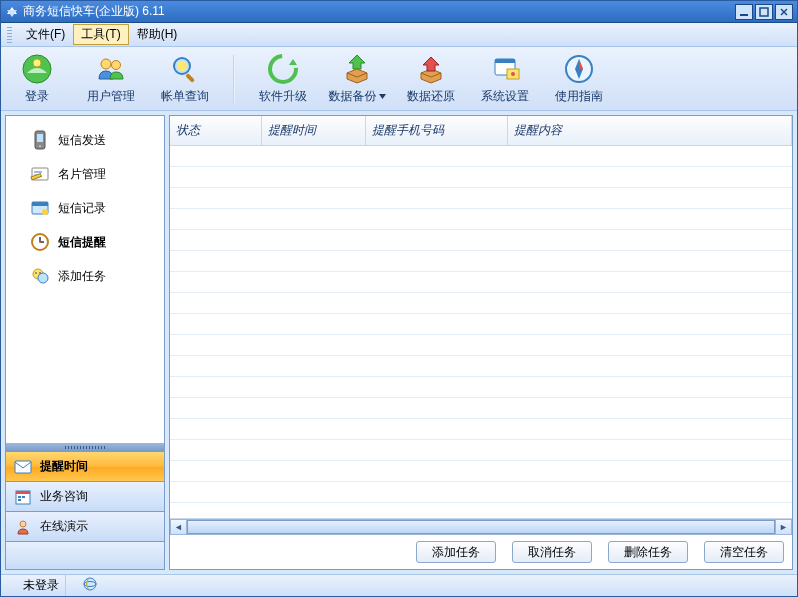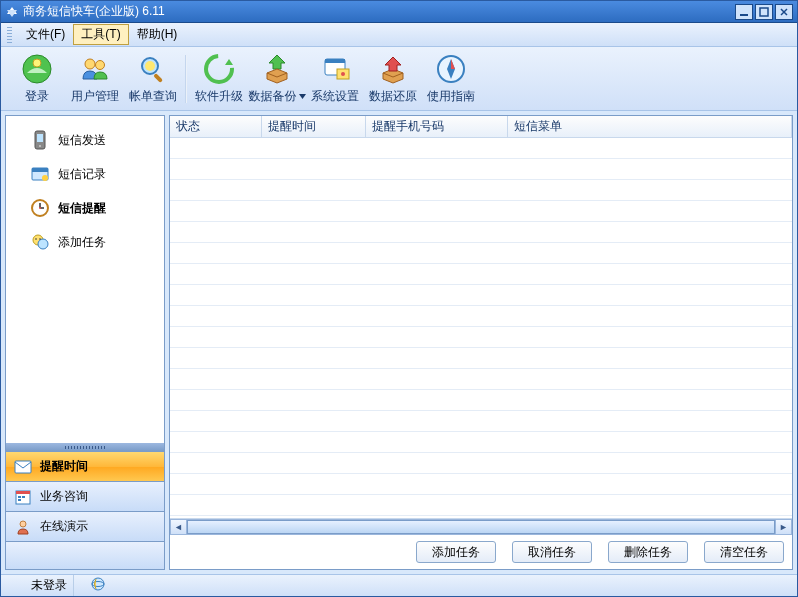--- a/index.html
+++ b/index.html
@@ -7,50 +7,50 @@
 .window { width: 798px; height: 597px; background: #15803d; display: flex; flex-direction: column; border: 1px solid #2a5aa0; }
 .titlebar { height: 22px; background: linear-gradient(to bottom, #4a8be0 0%, #2d6cc0 100%); display: flex; align-items: center; padding: 0 4px; color: #fff; border-bottom: 1px solid #1a4a8a; }
 .titlebar .app-icon { width: 14px; height: 14px; margin-right: 4px; display:flex; align-items:center; justify-content:center; }
 .titlebar .title { flex: 1; font-size: 12px; }
 .titlebar .win-btns { display: flex; gap: 2px; }
 .titlebar .win-btn { width: 18px; height: 16px; background: #cfe3fb; border: 1px solid #1a4a8a; display: flex; align-items: center; justify-content: center; color: #1a4a8a; font-size: 10px; cursor: default; }
 .menubar { height: 24px; background: linear-gradient(to bottom, #eaf2fd 0%, #cfe0f8 100%); display: flex; align-items: center; padding: 0 6px; border-bottom: 1px solid #a8c4e8; }
 .menubar .grip { width: 5px; height: 16px; background: repeating-linear-gradient(to bottom, #8aaed8 0 1px, transparent 1px 3px); margin-right: 6px; }
 .menu-item { padding: 2px 8px; cursor: default; }
 .menu-item.active { background: #fff0c0; border: 1px solid #c0a040; padding: 1px 7px; }
-.toolbar { height: 64px; background: linear-gradient(to bottom, #eaf2fd 0%, #d0e0f8 100%); display: flex; align-items: center; padding: 4px 8px; border-bottom: 1px solid #a8c4e8; gap: 2px; }
+.toolbar { height: 64px; background: linear-gradient(to bottom, #eaf2fd 0%, #d0e0f8 100%); display: flex; align-items: center; padding: 4px 8px; border-bottom: 1px solid #a8c4e8; gap: 18px; }
 .tool-btn { width: 56px; height: 56px; display: flex; flex-direction: column; align-items: center; justify-content: center; gap: 3px; cursor: default; border-radius: 3px; }
 .tool-btn .icon { width: 32px; height: 32px; display:flex; align-items:center; justify-content:center; }
 .tool-btn .label { font-size: 12px; color: #1a3a6a; white-space: nowrap; }
 .tool-btn .drop { width: 7px; height: 7px; margin-left: 2px; display:inline-block; }
 .tool-sep { width: 2px; height: 48px; background: linear-gradient(to right, #b0c8e8 0%, #fff 100%); margin: 0 2px; }
 .body-area { flex: 1; display: flex; padding: 4px; gap: 4px; background: #d8e8fb; overflow: hidden; }
 .sidebar { width: 160px; background: #fff; border: 1px solid #7a9cc8; display: flex; flex-direction: column; }
 .side-list { flex: 1; padding: 8px 16px; display: flex; flex-direction: column; gap: 2px; }
 .side-item { height: 32px; display: flex; align-items: center; padding: 0 8px; gap: 8px; cursor: default; }
 .side-item .icon { width: 20px; height: 20px; display:flex; align-items:center; justify-content:center; }
 .side-item.selected .label { font-weight: bold; color: #000; }
 .side-grip { height: 8px; background: linear-gradient(to bottom,#9cb8e0, #7a9cc8); display:flex; align-items:center; justify-content:center; }
 .side-grip::after { content:""; width: 40px; height:3px; background: repeating-linear-gradient(to right, #3a5a8a 0 1px, transparent 1px 3px); }
 .side-tab { height: 30px; display: flex; align-items: center; padding: 0 8px; gap: 8px; border-top: 1px solid #7a9cc8; cursor: default; background: linear-gradient(to bottom, #e8f0fd 0%, #c8dcf8 100%); }
 .side-tab.active { background: linear-gradient(to bottom, #ffd870 0%, #ffb83a 50%, #ffa820 51%, #ffc850 100%); font-weight: bold; }
 .side-tab .icon { width: 18px; height: 18px; display:flex; align-items:center; justify-content:center; }
 .side-bottom-gap { height: 28px; background: linear-gradient(to bottom, #e8f0fd 0%, #c8dcf8 100%); border-top:1px solid #7a9cc8; }
 .main { flex: 1; display: flex; flex-direction: column; background: #fff; border: 1px solid #7a9cc8; overflow: hidden; }
-.grid-header { height: 22px; display: flex; background: linear-gradient(to bottom, #fdfdfd 0%, #e8f0fa 100%); border-bottom: 1px solid #c8d8ec; }
+.grid-header { height: 30px; display: flex; background: linear-gradient(to bottom, #fdfdfd 0%, #e8f0fa 100%); border-bottom: 1px solid #c8d8ec; font-style: italic; }
 .grid-header .col { border-right: 1px solid #c8d8ec; padding: 3px 6px; color: #1a3a6a; display:flex; align-items:center; }
 .grid-body { flex: 1; overflow: hidden; background: #fff; position: relative; }
 .grid-row { height: 21px; border-bottom: 1px solid #e4ecf6; }
 .hscroll { height: 17px; background: #e8eef8; display: flex; align-items: stretch; border-top: 1px solid #c8d8ec; }
 .hscroll .arrow { width: 17px; background: linear-gradient(to bottom,#f0f6ff,#cfe0f8); border: 1px solid #9ab6dc; display:flex; align-items:center; justify-content:center; font-size:9px; color:#3a5a8a; }
 .hscroll .track { flex:1; background: linear-gradient(to bottom, #d8e6f8, #cfe0f8); position:relative; border-top:1px solid #9ab6dc; border-bottom:1px solid #9ab6dc; }
 .hscroll .thumb { position:absolute; left:0; top:0; bottom:0; width: 100%; background: linear-gradient(to bottom,#e6f0ff,#bcd6f4); border:1px solid #7a9cc8; }
 .button-row { height: 34px; display: flex; align-items: center; justify-content: flex-end; padding: 0 8px; gap: 16px; background: #fff; }
 .btn { min-width: 80px; height: 22px; background: linear-gradient(to bottom, #fdfdfd 0%, #e4ecf8 100%); border: 1px solid #8aa8cc; border-radius: 3px; display: flex; align-items: center; justify-content: center; cursor: default; padding: 0 10px; }
-.statusbar { height: 22px; background: linear-gradient(to bottom, #eaf2fd 0%, #cfe0f8 100%); display: flex; align-items: center; padding: 0 24px; border-top: 1px solid #a8c4e8; gap: 10px; }
+.statusbar { height: 22px; background: linear-gradient(to bottom, #eaf2fd 0%, #cfe0f8 100%); display: flex; align-items: center; padding: 0 16px; border-top: 1px solid #a8c4e8; gap: 10px; }
 .status-seg { display:flex; align-items:center; gap:4px; padding: 0 6px; border-right: 1px solid #b8cee8; height:100%; }
 .status-seg:last-child{border-right:none;}
 .col-status { width: 92px; } .col-time { width: 104px; } .col-phone { width: 142px; } .col-content { flex: 1; }
 </style>
 </head>
 <body>
 
 <div class="window">
 
   <div class="titlebar">
@@ -138,41 +138,41 @@
             <path d="M6 20 L16 24 L26 20" fill="none" stroke="#a06020"></path>
           </svg>
         </span>
       <span class="label"><span>数据备份</span><span class="drop"><svg width="7" height="7">
               <polygon points="0,1 7,1 3.5,6" fill="#1a3a6a"></polygon>
             </svg></span></span>
     </div>
     <div class="tool-btn">
       <span class="icon">
           <svg width="32" height="32" viewBox="0 0 32 32">
+            <path d="M6 20 L16 16 L26 20 L26 26 L16 30 L6 26 Z" fill="#e0a050" stroke="#a06020"></path>
+            <path d="M6 20 L16 24 L26 20" fill="none" stroke="#a06020"></path>
+            <polygon points="16,18 24,10 20,10 20,4 12,4 12,10 8,10" fill="#e05050" stroke="#a02020" transform="rotate(180 16 11)"></polygon>
+          </svg>
+        </span>
+      <span class="label">数据还原</span>
+    </div>
+    <div class="tool-btn">
+      <span class="icon">
+          <svg width="32" height="32" viewBox="0 0 32 32">
             <rect x="6" y="6" width="20" height="16" rx="2" fill="#fff" stroke="#3a80c0"></rect>
             <rect x="6" y="6" width="20" height="4" fill="#3a80c0"></rect>
             <rect x="18" y="16" width="12" height="10" fill="#ffe070" stroke="#c0a020"></rect>
             <circle cx="24" cy="21" r="2" fill="#e05050"></circle>
           </svg>
         </span>
       <span class="label">系统设置</span>
     </div>
     <div class="tool-btn">
       <span class="icon">
           <svg width="32" height="32" viewBox="0 0 32 32">
-            <path d="M6 20 L16 16 L26 20 L26 26 L16 30 L6 26 Z" fill="#e0a050" stroke="#a06020"></path>
-            <path d="M6 20 L16 24 L26 20" fill="none" stroke="#a06020"></path>
-            <polygon points="16,18 24,10 20,10 20,4 12,4 12,10 8,10" fill="#e05050" stroke="#a02020" transform="rotate(180 16 11)"></polygon>
-          </svg>
-        </span>
-      <span class="label">数据还原</span>
-    </div>
-    <div class="tool-btn">
-      <span class="icon">
-          <svg width="32" height="32" viewBox="0 0 32 32">
             <circle cx="16" cy="16" r="13" fill="#e8f4ff" stroke="#3a80c0" stroke-width="2"></circle>
             <polygon points="16,6 20,16 16,26 12,16" fill="#3a80c0"></polygon>
             <polygon points="16,6 20,16 16,16" fill="#e05050"></polygon>
           </svg>
         </span>
       <span class="label">使用指南</span>
     </div>
   </div>
 
   <div class="body-area">
@@ -181,20 +181,31 @@
       <div class="side-list">
         <div class="side-item">
           <span class="icon">
               <svg width="18" height="20" viewBox="0 0 18 20">
                 <rect x="4" y="1" width="10" height="18" rx="2" fill="#888" stroke="#555"></rect>
                 <rect x="6" y="4" width="6" height="8" fill="#bde4ff"></rect>
                 <circle cx="9" cy="16" r="1" fill="#ccc"></circle>
               </svg>
             </span>
           <span class="label">短信发送</span>
+        </div>
+        <div class="side-item">
+          <span class="icon">
+              <svg width="20" height="18" viewBox="0 0 20 18">
+                <rect x="2" y="3" width="16" height="12" rx="1" fill="#fff" stroke="#888"></rect>
+                <line x1="4" y1="7" x2="12" y2="7" stroke="#3a80c0"></line>
+                <line x1="4" y1="10" x2="10" y2="10" stroke="#888"></line>
+                <rect x="1" y="12" width="10" height="3" transform="rotate(-20 1 12)" fill="#ffd040" stroke="#a08020"></rect>
+              </svg>
+            </span>
+          <span class="label">名片管理</span>
         </div>
         <div class="side-item">
           <span class="icon">
               <svg width="20" height="18" viewBox="0 0 20 18">
                 <rect x="2" y="3" width="16" height="12" rx="1" fill="#cfe8ff" stroke="#3a80c0"></rect>
                 <rect x="2" y="3" width="16" height="4" fill="#3a80c0"></rect>
                 <circle cx="15" cy="13" r="3" fill="#ffd040"></circle>
               </svg>
             </span>
           <span class="label">短信记录</span>
@@ -255,21 +266,21 @@
         <span>在线演示</span>
       </div>
       <div class="side-bottom-gap"></div>
     </div>
 
     <div class="main">
       <div class="grid-header">
         <div class="col col-status">状态</div>
         <div class="col col-time">提醒时间</div>
         <div class="col col-phone">提醒手机号码</div>
-        <div class="col col-content">短信菜单</div>
+        <div class="col col-content">提醒内容</div>
       </div>
       <div class="grid-body">
         <div class="grid-row"></div>
         <div class="grid-row"></div>
         <div class="grid-row"></div>
         <div class="grid-row"></div>
         <div class="grid-row"></div>
         <div class="grid-row"></div>
         <div class="grid-row"></div>
         <div class="grid-row"></div>

